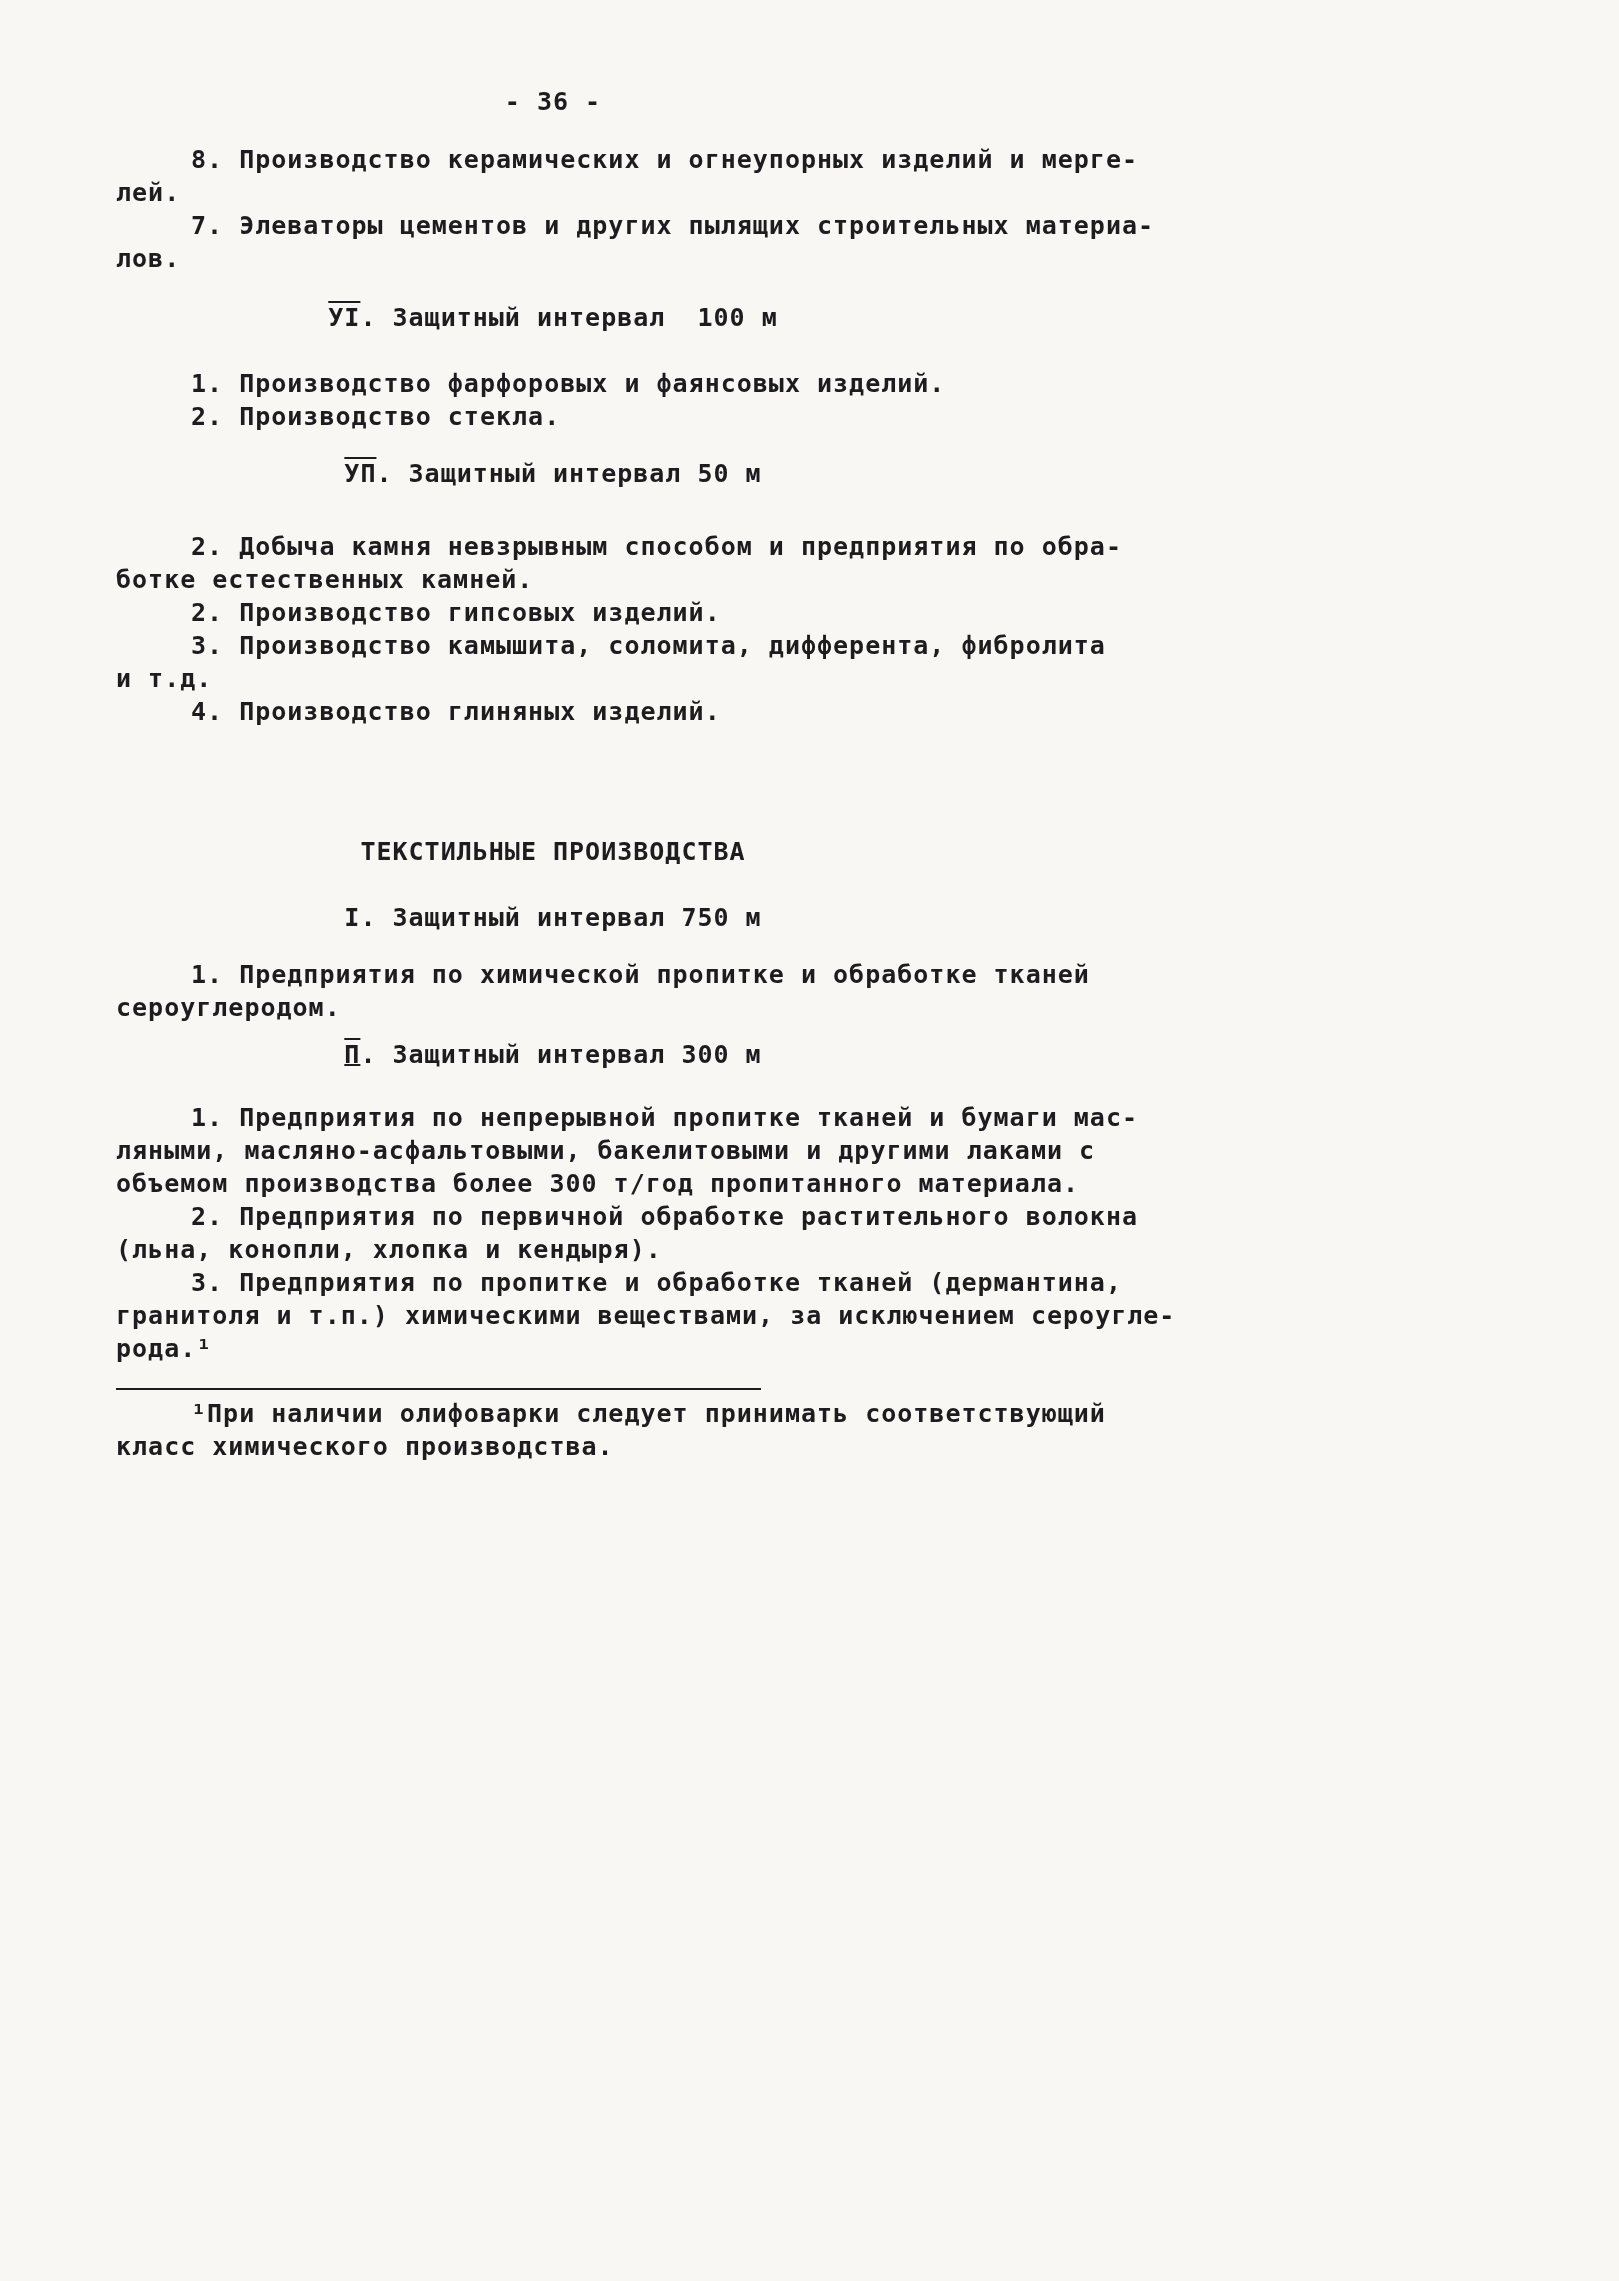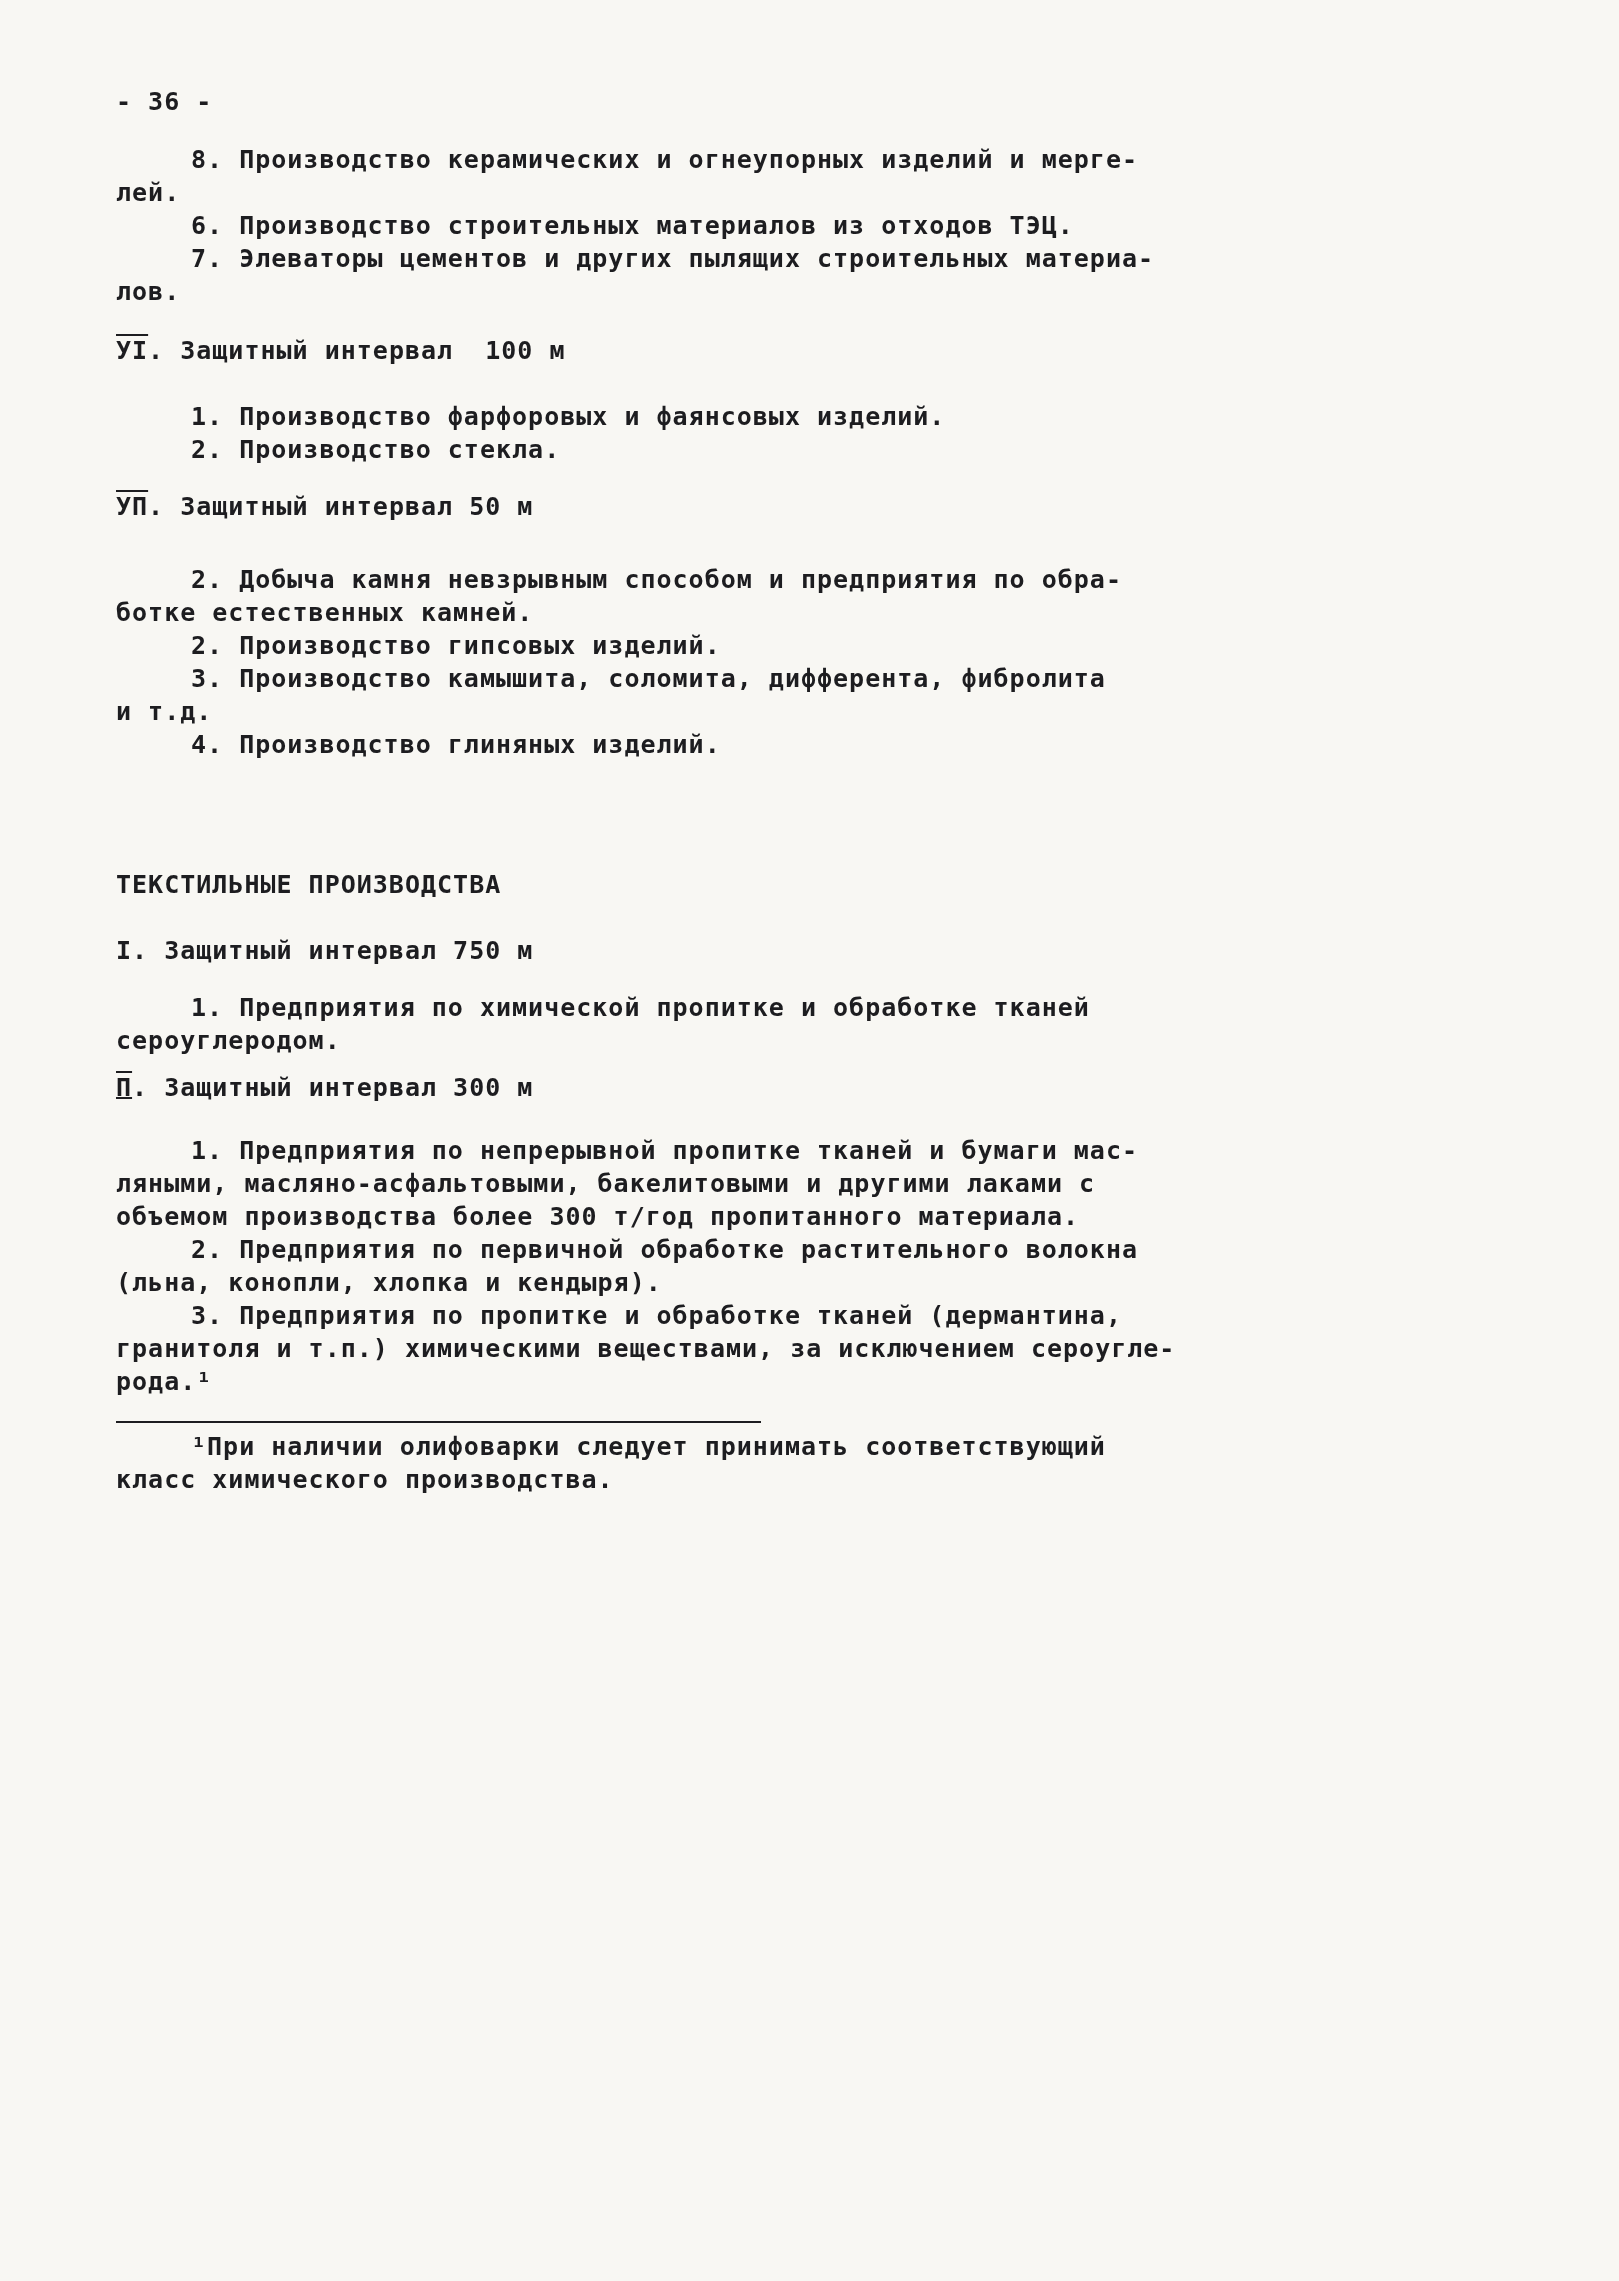--- a/index.html
+++ b/index.html
@@ -26,20 +26,21 @@
   .line {
     height: 33px;
     line-height: 33px;
     white-space: pre;
   }
 
   .line-indent { text-indent: 75px; }
   .line-flush  { text-indent: 0; }
   .line-center {
     width: 874px;
+    text-align: center;
     text-indent: 0;
   }
 
   .page-number { margin-bottom: 25px; }
 
   .numeral.overline {
     text-decoration: overline;
     text-decoration-thickness: 1.9px;
   }
   .numeral.overline-underline {
@@ -56,21 +57,20 @@
 </head>
 <body>
 
 <div class="page" style="--paper: #f8f7f3; --ink: #1d1d20;">
   <div class="content">
     <div class="line line-center page-number">- 36 -</div>
 
     <div>
         <div class="line line-indent"><span>8. Производство керамических и огнеупорных изделий и мерге-</span></div>
         <div class="line line-flush"><span>лей.</span></div>
-        <div class="line line-indent"><span>6. Производство строительных материалов из отходов ТЭЦ.</span></div>
         <div class="line line-indent"><span>7. Элеваторы цементов и других пылящих строительных материа-</span></div>
         <div class="line line-flush"><span>лов.</span></div>
         <div class="line line-center" style="margin-top: 26px;"><span class="numeral overline">УI</span><span>. Защитный интервал  100 м</span></div>
         <div class="line line-indent" style="margin-top: 33px;"><span>1. Производство фарфоровых и фаянсовых изделий.</span></div>
         <div class="line line-indent"><span>2. Производство стекла.</span></div>
         <div class="line line-center" style="margin-top: 24px;"><span class="numeral overline">УП</span><span>. Защитный интервал 50 м</span></div>
         <div class="line line-indent" style="margin-top: 40px;"><span>2. Добыча камня невзрывным способом и предприятия по обра-</span></div>
         <div class="line line-flush"><span>ботке естественных камней.</span></div>
         <div class="line line-indent"><span>2. Производство гипсовых изделий.</span></div>
         <div class="line line-indent"><span>3. Производство камышита, соломита, дифферента, фибролита</span></div>

